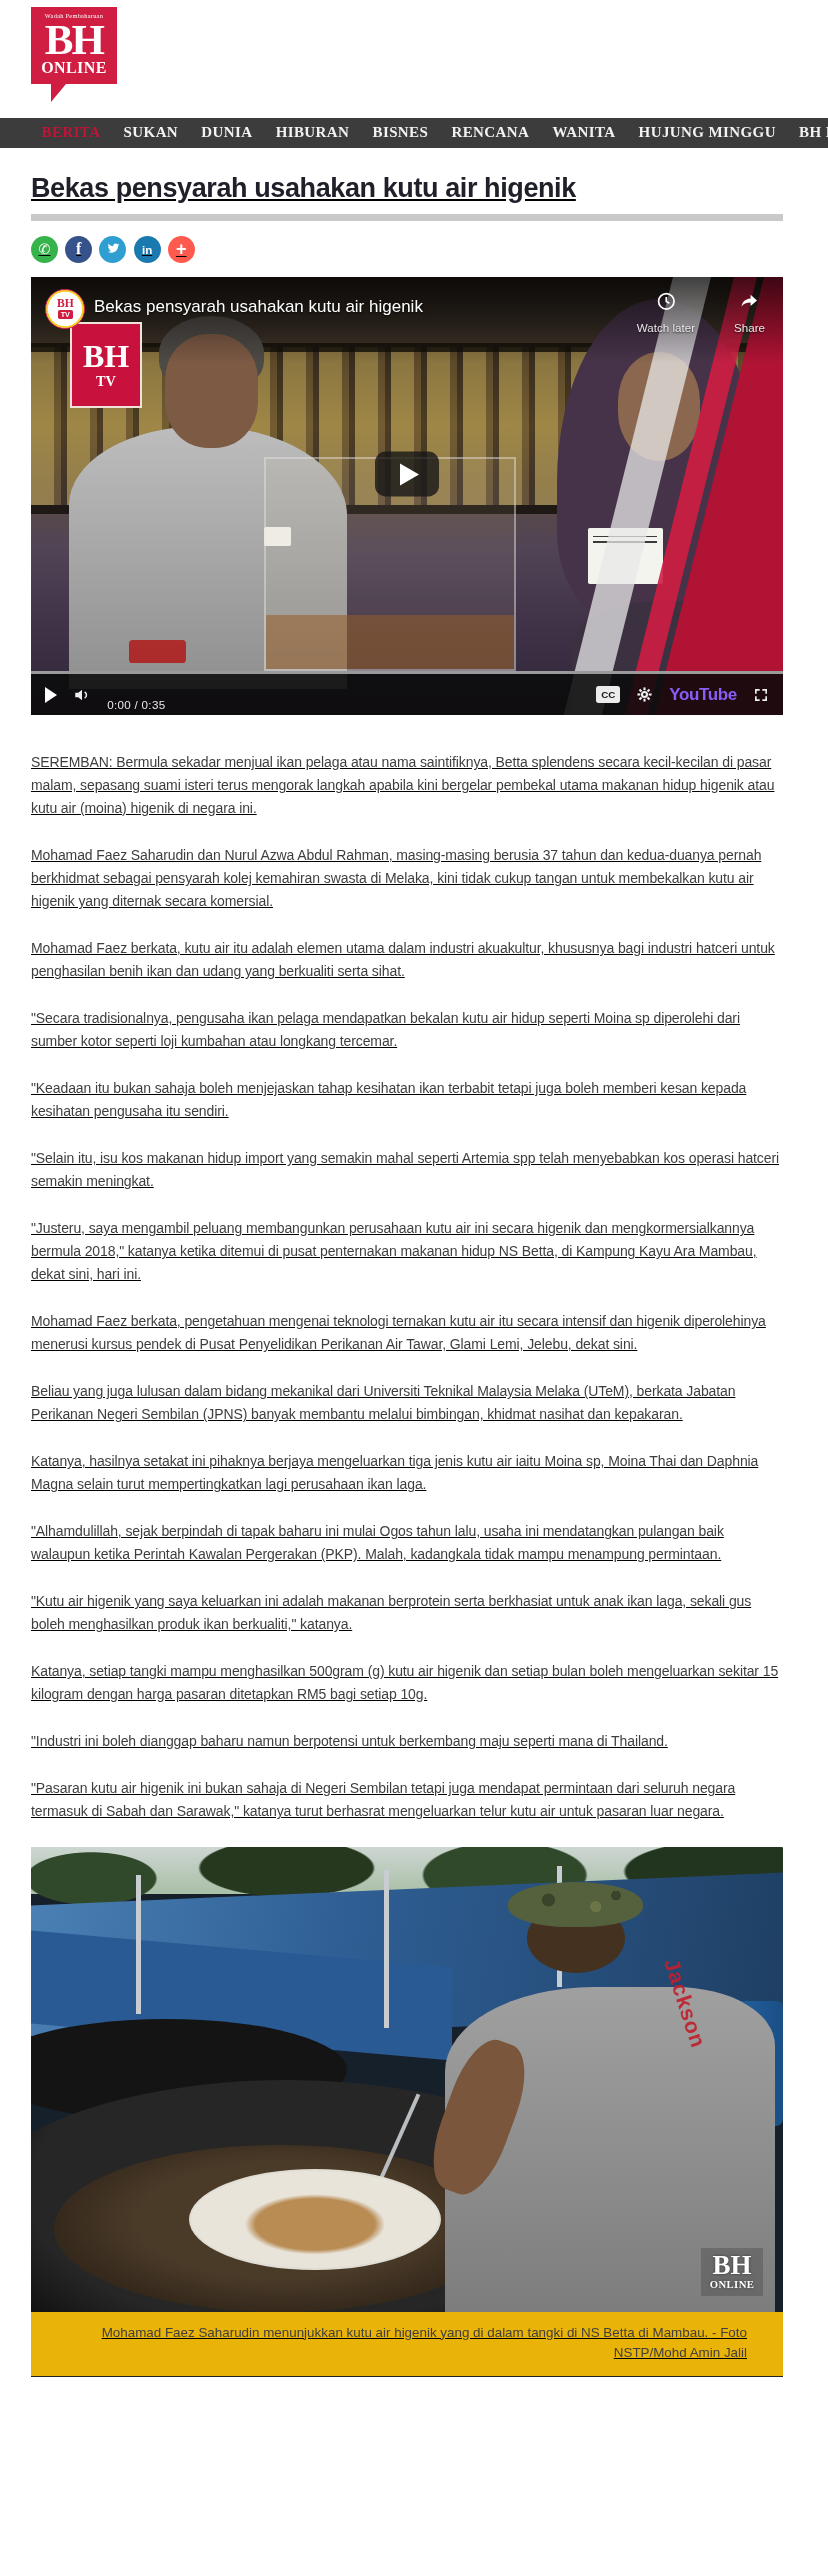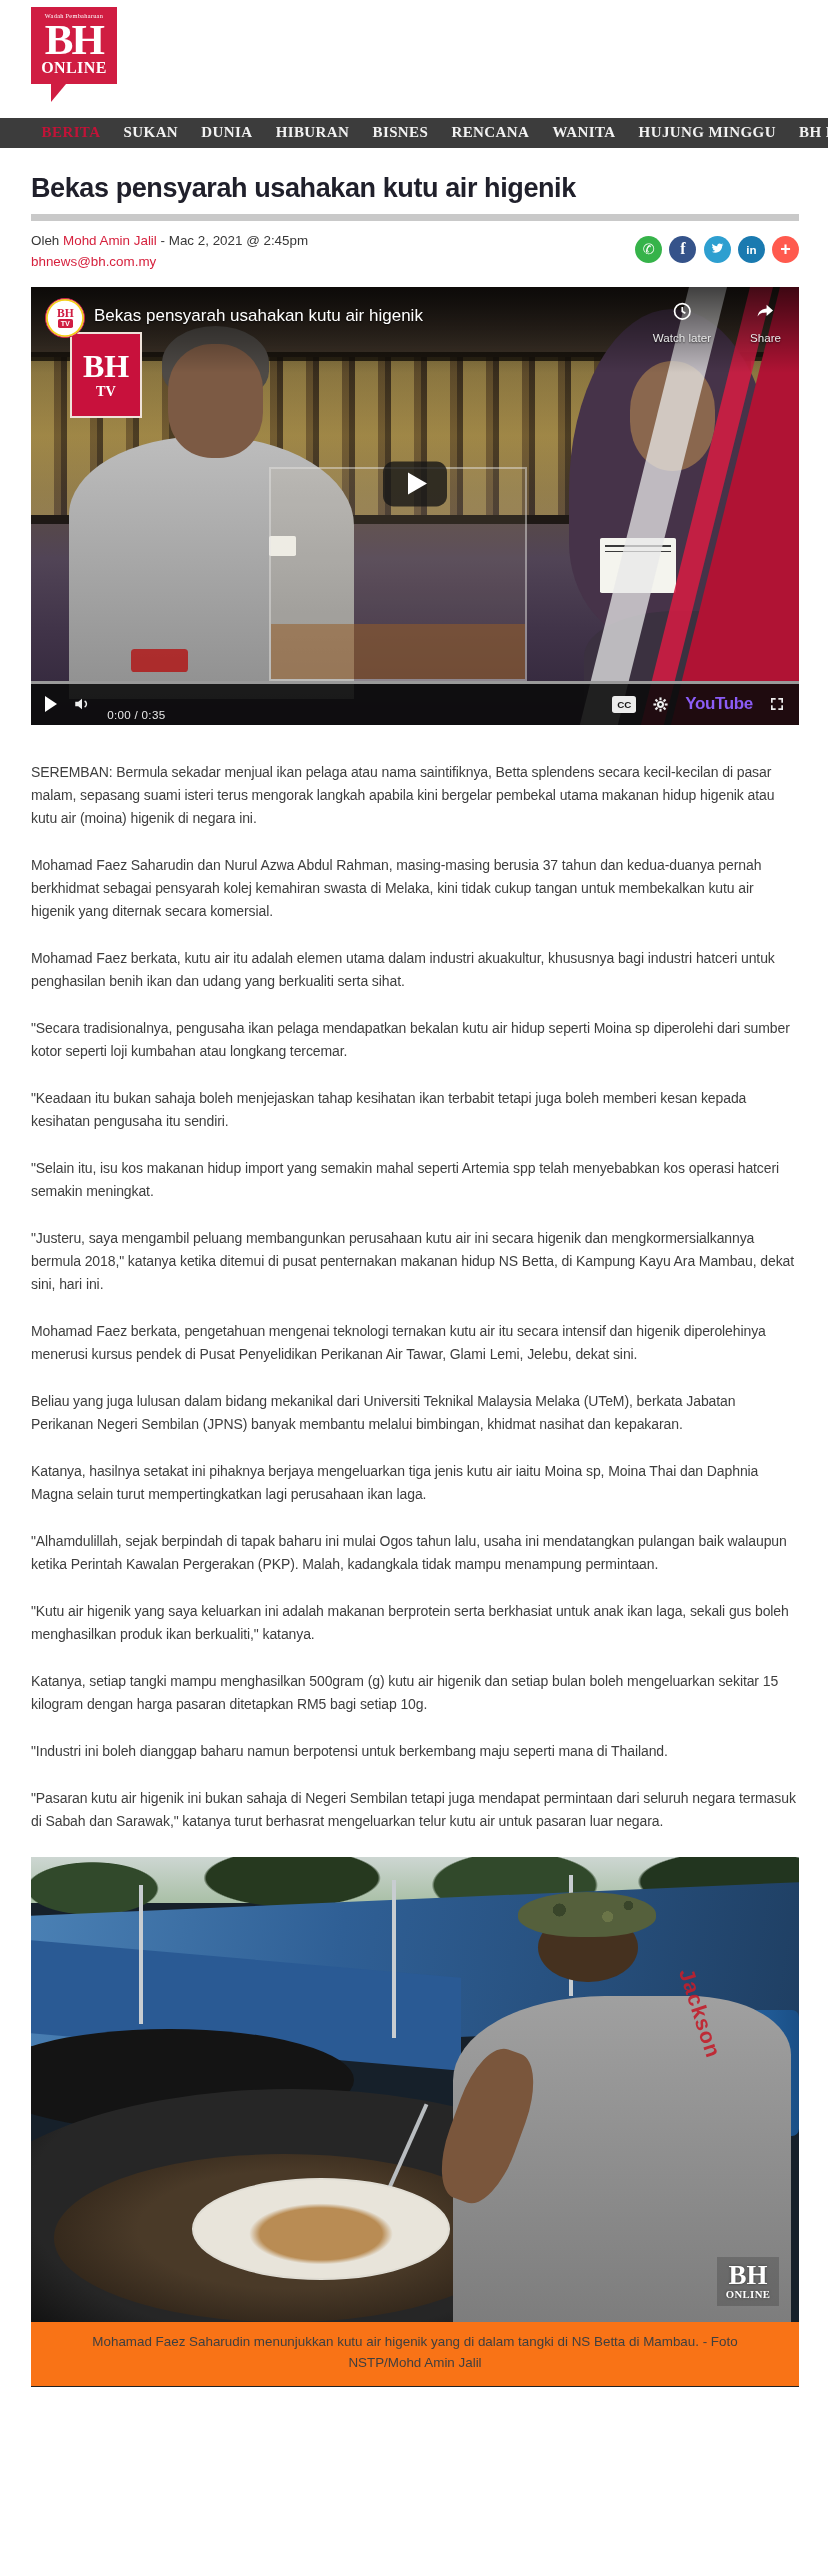--- a/index.html
+++ b/index.html
@@ -13,21 +13,21 @@
   .logo-bh{font-size:43px;font-weight:700;line-height:39px;letter-spacing:-1.8px;}
   .logo-online{font-size:16px;font-weight:700;letter-spacing:0.4px;line-height:18px;}
   .logo-tail{width:0;height:0;border-top:18px solid #d01d42;border-right:15px solid transparent;margin-left:19.7px;}
 
   
   .nav{background:#3c3c3c;height:29.5px;display:flex;align-items:center;padding-left:30px;margin-top:26px;}
   .nav-item{font-family:"Liberation Serif",serif;font-weight:700;font-size:15px;color:#f2f2f2;padding:0 11.6px;letter-spacing:0.4px;cursor:pointer;white-space:nowrap;}
   .nav-item.active{color:#c11338;}
 
   
-  .content{padding:0 30px 0 31px;}
+  .content{padding:0 46px 0 31px;text-decoration:underline;}
   h1.title{font-size:27px;font-weight:700;color:#20202b;margin:23px 0 0;letter-spacing:-0.4px;line-height:34px;}
   .divider{height:6.3px;background:#c9c9c9;margin-top:9.8px;}
 
   .byline-row{display:flex;justify-content:space-between;align-items:flex-start;margin-top:10.7px;}
   .byline{font-size:13.4px;color:#383838;line-height:20.6px;}
   .red-link{color:#d6213d;cursor:pointer;}
   .share-icons{display:flex;gap:7.2px;margin-top:4.5px;}
   .share-circle{width:27px;height:27px;border-radius:50%;display:flex;align-items:center;justify-content:center;color:#fff;cursor:pointer;flex:0 0 auto;}
   .sc-wa{background:#36b34a;font-size:14.3px;}
   .sc-fb{background:#35538a;font-family:"Liberation Serif",serif;font-weight:700;font-size:16px;}
@@ -103,21 +103,21 @@
   .p-head{position:absolute;right:21%;top:12%;width:13%;height:15%;background:#45311f;border-radius:50%;}
   .p-hat{position:absolute;right:18.6%;top:7.6%;width:18%;height:9.6%;border-radius:50% 50% 45% 45%;background:
     radial-gradient(circle 10.7px at 30% 40%,#39452a 0 60%,transparent 62%),
     radial-gradient(circle 9px at 65% 55%,#6b7548 0 60%,transparent 62%),
     radial-gradient(circle 8px at 80% 30%,#39452a 0 60%,transparent 62%),#55603c;}
   .p-arm{position:absolute;right:36%;top:41%;width:9%;height:34%;background:#7a563c;border-radius:40%;transform:rotate(20deg);}
   .p-shirt-text{position:absolute;right:7%;top:31%;color:#c21f2c;font-weight:700;font-size:21.5px;letter-spacing:0.9px;transform:rotate(72deg);transform-origin:center;opacity:.9;}
   .p-watermark{position:absolute;right:19.7px;bottom:16px;background:rgba(0,0,0,.18);padding:5.4px 9px;text-align:center;}
   .p-watermark .w1{color:#fff;font-family:"Liberation Serif",serif;font-weight:700;font-size:27px;line-height:25px;text-shadow:0 0 2.7px rgba(0,0,0,.5);}
   .p-watermark .w2{color:#fff;font-family:"Liberation Serif",serif;font-weight:700;font-size:10.7px;line-height:12.5px;letter-spacing:0.4px;text-shadow:0 0 2.7px rgba(0,0,0,.5);}
-  .caption{background:#f97316;border-bottom:1.8px solid #222;padding:10.7px 36px 12.5px;text-align:center;font-size:13.4px;line-height:20.6px;color:#3f3f3f;}
+  .caption{background:#eab308;border-bottom:1.8px solid #222;padding:10.7px 36px 12.5px;text-align:right;font-size:13.4px;line-height:20.6px;color:#3f3f3f;}
 </style>
 </head>
 <body>
 
 <div class="header">
   <div class="logo">
     <div class="logo-box">
       <div class="logo-tagline">Wadah Pembaharuan</div>
       <div class="logo-bh">BH</div>
       <div class="logo-online">ONLINE</div>
@@ -137,28 +137,20 @@
   <div class="nav-item">HUJUNG MINGGU</div>
   <div class="nav-item">BH KAPSUL</div>
 </div>
 
 <div class="content">
 
   <h1 class="title">Bekas pensyarah usahakan kutu air higenik</h1>
   <div class="divider"></div>
 
   <div class="byline-row">
-    <div class="byline">
-      <div>
-        <span>Oleh</span>
-        <span class="red-link">Mohd Amin Jalil</span>
-        <span>- Mac 2, 2021 @ 2:45pm</span>
-      </div>
-      <div class="red-link">bhnews@bh.com.my</div>
-    </div>
     <div class="share-icons">
       <div class="share-circle sc-wa">
         <span>✆</span>
       </div>
       <div class="share-circle sc-fb">
         <span>f</span>
       </div>
       <div class="share-circle sc-tw">
         <span><svg width="14.3" height="14.3" viewBox="0 0 24 24" fill="#fff">
               <path d="M22 5.9c-.7.3-1.5.5-2.3.6.8-.5 1.4-1.3 1.7-2.2-.8.5-1.6.8-2.5 1A3.9 3.9 0 0 0 16 4c-2.2 0-3.9 1.8-3.9 3.9 0 .3 0 .6.1.9-3.3-.2-6.2-1.7-8.1-4.1-.3.6-.5 1.3-.5 2 0 1.4.7 2.6 1.7 3.3-.6 0-1.2-.2-1.8-.5v.1c0 1.9 1.4 3.5 3.2 3.9-.3.1-.7.1-1 .1-.2 0-.5 0-.7-.1.5 1.6 2 2.7 3.7 2.7-1.4 1.1-3.1 1.7-4.9 1.7H3c1.8 1.1 3.9 1.8 6.1 1.8 7.3 0 11.3-6.1 11.3-11.3v-.5c.8-.6 1.5-1.3 2-2.1z"></path>

